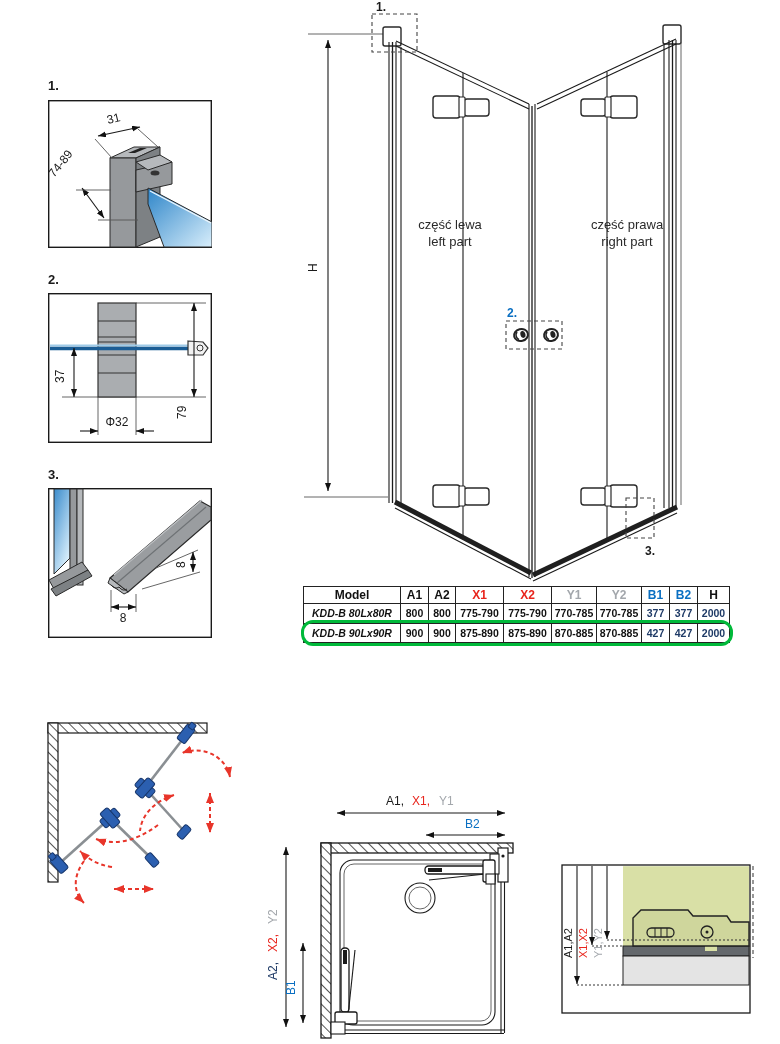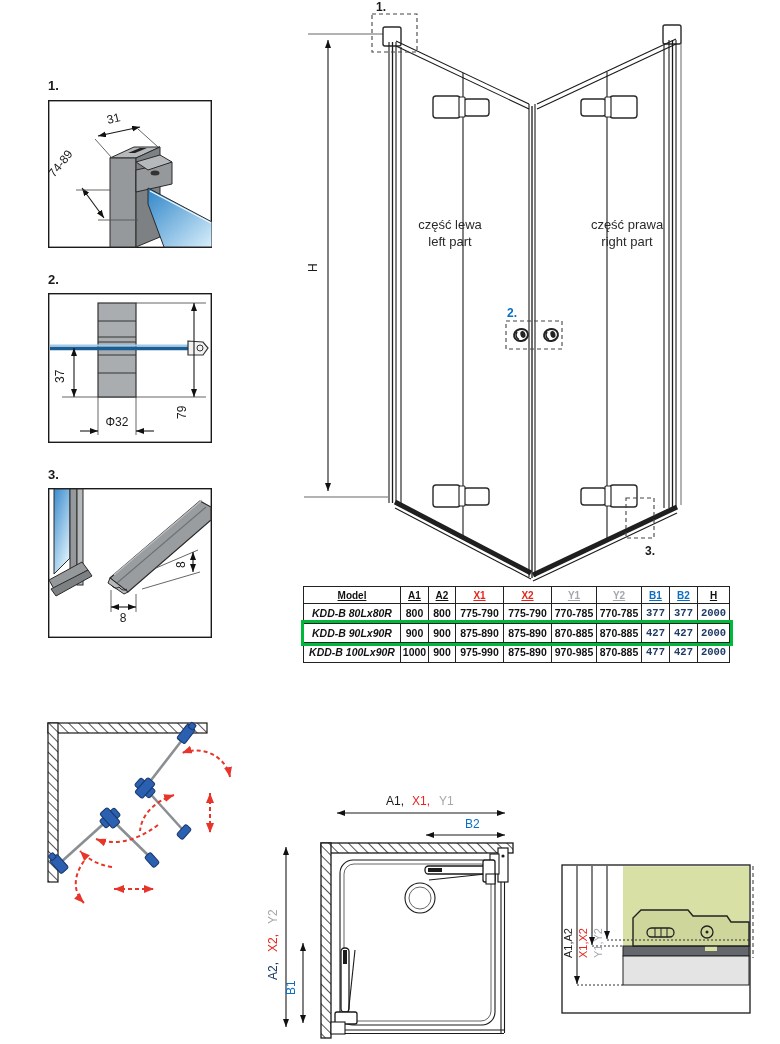--- a/index.html
+++ b/index.html
@@ -29,28 +29,28 @@
   .redarrow{stroke:#e8352a;stroke-width:2;fill:none;stroke-dasharray:4 3;}
   .profile{fill:#96999c;stroke:#2a2a2a;stroke-width:1;}
   .profile-l{fill:#b6b9bc;stroke:#2a2a2a;stroke-width:1;}
   .profile-d{fill:#7d8184;stroke:#2a2a2a;stroke-width:1;}
   .hingebox{fill:#fff;stroke:#2a2a2a;stroke-width:1.4;}
 
   
   .spec-table{position:absolute;left:303px;top:586px;border-collapse:collapse;table-layout:fixed;}
   .spec-table th,.spec-table td{border:1.5px solid #222;text-align:center;vertical-align:middle;
       font-size:10.5px;font-weight:bold;padding:0;background:#fff;color:#111;}
-  .spec-table th{height:16px;font-size:10px;text-decoration:underline;}
+  .spec-table th{height:16px;font-size:12px;}
   .spec-table td{height:18.5px;}
   .spec-table td.model{font-style:italic;}
   .spec-table th.red{color:#e8251d;}
   .spec-table th.blue{color:#0a6fc2;}
   .spec-table th.gray{color:#a3a7ac;}
-  .spec-table td.navy{color:#1e3a66;font-family:Liberation Mono, monospace;}
-  .spec-table tr.hl{outline:3.5px solid #00b93a;}
+  .spec-table td.navy{color:#1e3a66;}
+  .spec-table tr.hl{outline:3.5px solid #00b93a;border-radius:9px;}
 </style>
 </head>
 <body>
 
 <div class="page">
 
   <svg width="0" height="0" style="position:absolute" aria-hidden="true">
     <defs>
       <marker id="ma" orient="auto-start-reverse" markerUnits="userSpaceOnUse" markerWidth="9" markerHeight="8" refX="8" refY="3">
         <path d="M0,0 L8,3 L0,6 z" fill="#111"></path>
@@ -291,32 +291,20 @@
           <td>900</td>
           <td>900</td>
           <td>875-890</td>
           <td>875-890</td>
           <td>870-885</td>
           <td>870-885</td>
           <td class="navy">427</td>
           <td class="navy">427</td>
           <td class="navy">2000</td>
         </tr>
-        <tr>
-          <td class="model">KDD-B 100Lx90R</td>
-          <td>1000</td>
-          <td>900</td>
-          <td>975-990</td>
-          <td>875-890</td>
-          <td>970-985</td>
-          <td>870-885</td>
-          <td class="navy">477</td>
-          <td class="navy">427</td>
-          <td class="navy">2000</td>
-        </tr>
       </tbody>
     </table>
 
   <svg class="abs" style="left:38px;top:713px" width="215" height="218">
     <g>
       <rect x="10" y="10" width="159" height="10" fill="url(#hat)" stroke="#1a1a1a" stroke-width="1.2"></rect>
       <rect x="10" y="10" width="10" height="159" fill="url(#hat)" stroke="#1a1a1a" stroke-width="1.2"></rect>
     </g>
     <g>
       <line x1="148" y1="22" x2="107" y2="75" class="graychain"></line>

